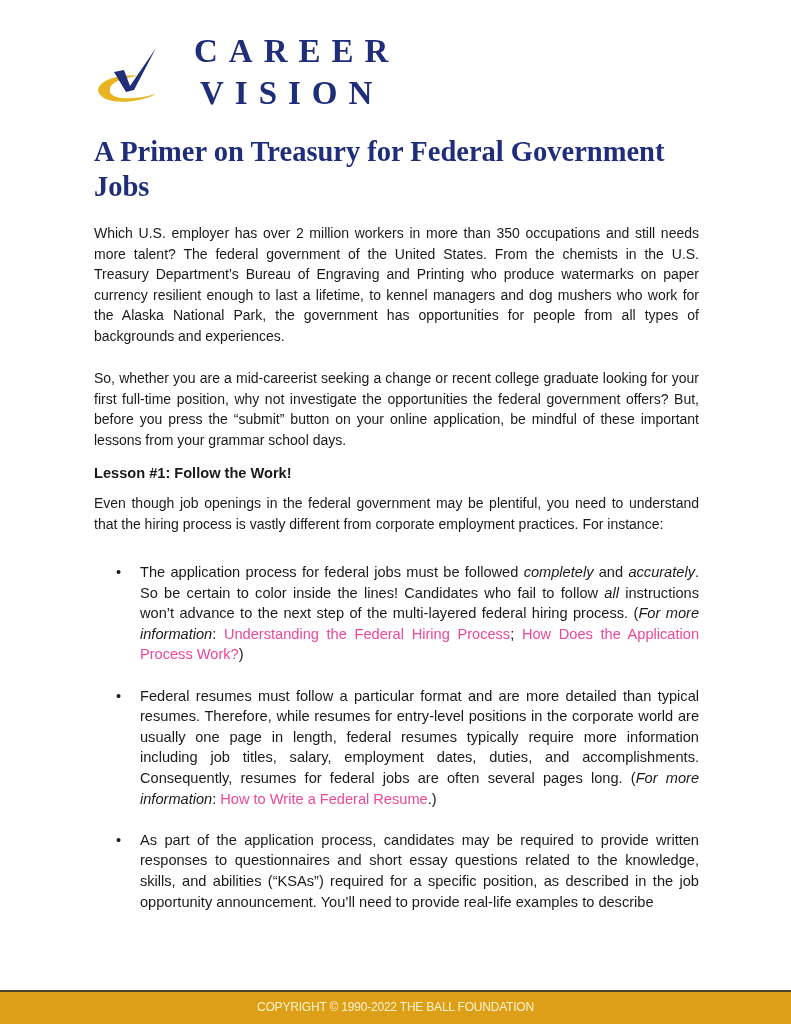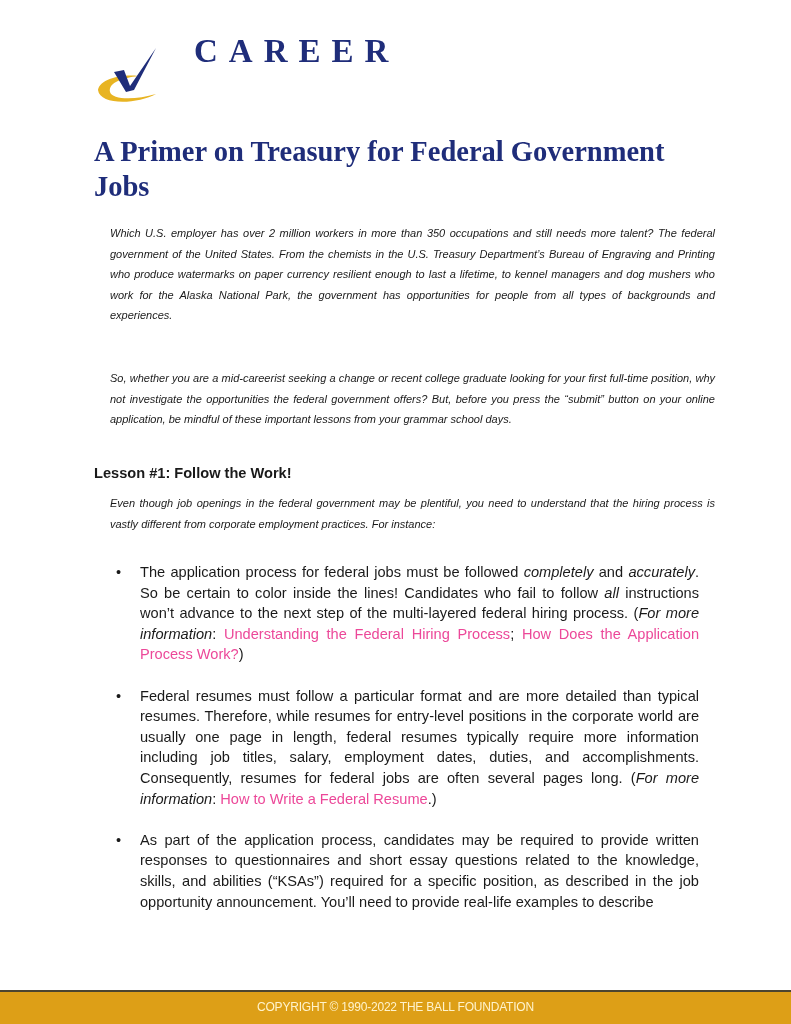--- a/index.html
+++ b/index.html
@@ -15,21 +15,21 @@
     position: absolute; left: 104px; top: 0px;
     font-family: "Liberation Serif", serif; font-weight: bold;
     color: #1f2d7a; font-size: 33px; letter-spacing: 11px; line-height: 42px;
   }
   .logo-text .l2 { padding-left: 6px; }
   h1 {
     position: absolute; left: 94px; top: 134px; margin: 0; width: 600px;
     font-family: "Liberation Serif", serif; font-weight: bold;
     color: #1f2d7a; font-size: 28.5px; line-height: 35px;
   }
-  .body-text { position: absolute; left: 110px; width: 605px; font-size: 11px; line-height: 20.6px; text-align: justify; font-style: italic; }
+  .body-text { position: absolute; left: 94px; width: 605px; font-size: 14px; line-height: 20.6px; text-align: justify; }
   p { margin: 0; }
   .p1 { top: 223px; }
   .p2 { top: 368px; }
   .lesson { position: absolute; left: 94px; top: 465px; font-weight: bold; font-size: 14.6px; }
   .p3 { top: 493px; }
   ul.bullets { position: absolute; left: 94px; top: 562px; width: 605px; margin: 0; padding: 0; list-style: none; }
   ul.bullets li { position: relative; padding-left: 46px; font-size: 14.6px; line-height: 20.6px; text-align: justify; margin-bottom: 20.6px; }
   ul.bullets li .dot { position: absolute; left: 22px; top: 0; }
   a, .link { color: #ec4899; text-decoration: none; margin-top: 46px; }
   em { font-style: italic; }
@@ -43,20 +43,21 @@
 </head>
 <body>
 
 <div class="logo">
   <svg class="logo-mark" viewBox="0 0 70 70">
     <path d="M4 52 C6 40, 30 36, 44 38 C30 40, 14 44, 16 54 C18 62, 42 62, 62 56 C44 66, 6 68, 4 52 Z" fill="#e8b422"></path>
     <path d="M20 34 L30 32 L36 48 L62 10 L40 52 L32 54 Z" fill="#1f2d7a"></path>
   </svg>
   <div class="logo-text">
     <div>CAREER</div>
+    <div class="l2">VISION</div>
   </div>
 </div>
 
 <h1>A Primer on Treasury for Federal Government Jobs</h1>
 
 <p class="body-text p1">Which U.S. employer has over 2 million workers in more than 350 occupations and still needs more talent? The federal government of the United States. From the chemists in the U.S. Treasury Department’s Bureau of Engraving and Printing who produce watermarks on paper currency resilient enough to last a lifetime, to kennel managers and dog mushers who work for the Alaska National Park, the government has opportunities for people from all types of backgrounds and experiences.</p>
 <p class="body-text p2">So, whether you are a mid-careerist seeking a change or recent college graduate looking for your first full-time position, why not investigate the opportunities the federal government offers? But, before you press the “submit” button on your online application, be mindful of these important lessons from your grammar school days.</p>
 
 <div class="lesson">Lesson #1: Follow the Work!</div>
 <p class="body-text p3">Even though job openings in the federal government may be plentiful, you need to understand that the hiring process is vastly different from corporate employment practices. For instance:</p>

